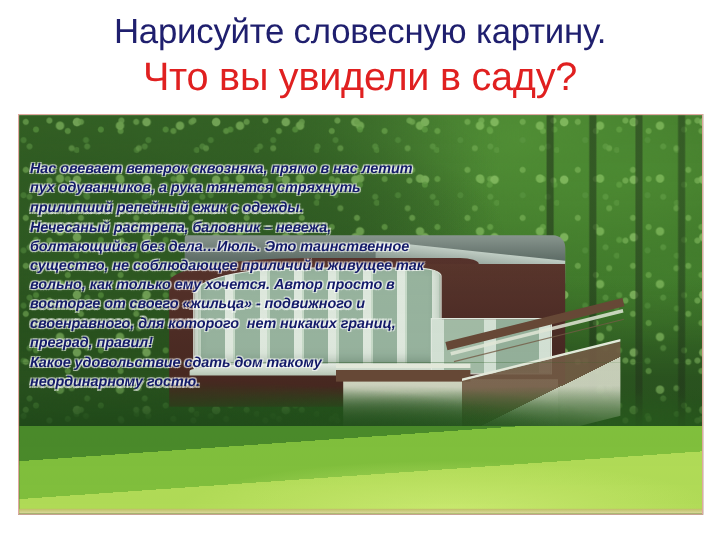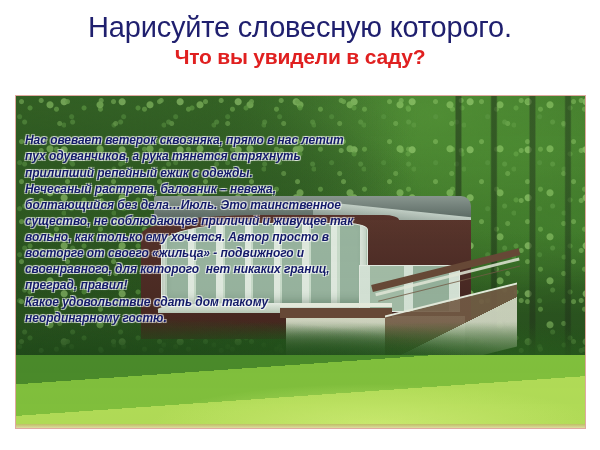--- a/index.html
+++ b/index.html
@@ -33,22 +33,22 @@
   .title-line1 {
     display: block;
     font-size: 29px;
     font-weight: 400;
     color: #1f1f6e;
     letter-spacing: -0.2px;
     white-space: nowrap;
   }
   .title-line2 {
     display: block;
-    font-size: 21px;
-    font-weight: 700;
+    font-size: 33px;
+    font-weight: 400;
     color: #e02020;
     letter-spacing: -0.2px;
     white-space: nowrap;
     margin-top: 3px;
   }
 
   
   .photo-box {
     position: absolute;
     left: 15px;
@@ -261,21 +261,21 @@
     white-space: pre-wrap;
   }
   .overlay-text p { margin: 0; }
 </style>
 </head>
 <body>
 
 <div id="slide">
 
   <div class="title-block">
-    <span class="title-line1">Нарисуйте словесную которого.</span>
+    <span class="title-line1">Нарисуйте словесную картину.</span>
     <span class="title-line2">Что вы увидели в саду?</span>
   </div>
 
   <div class="photo-box">
 
     <div class="photo">
       <div class="ph-sky"></div>
       <div class="ph-forest"></div>
       <div class="ph-leaves"></div>
       <div class="ph-trunks"></div>

